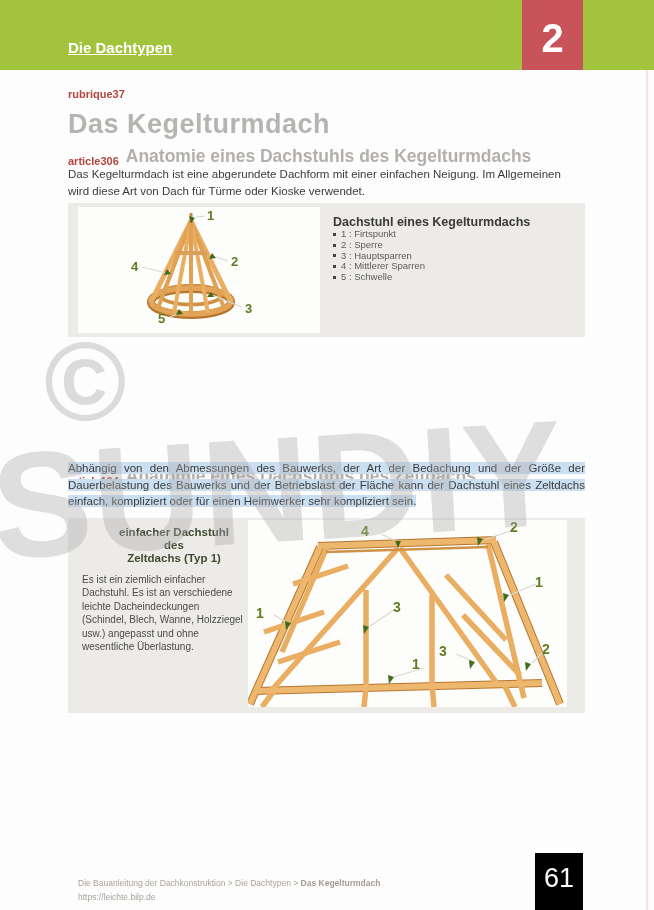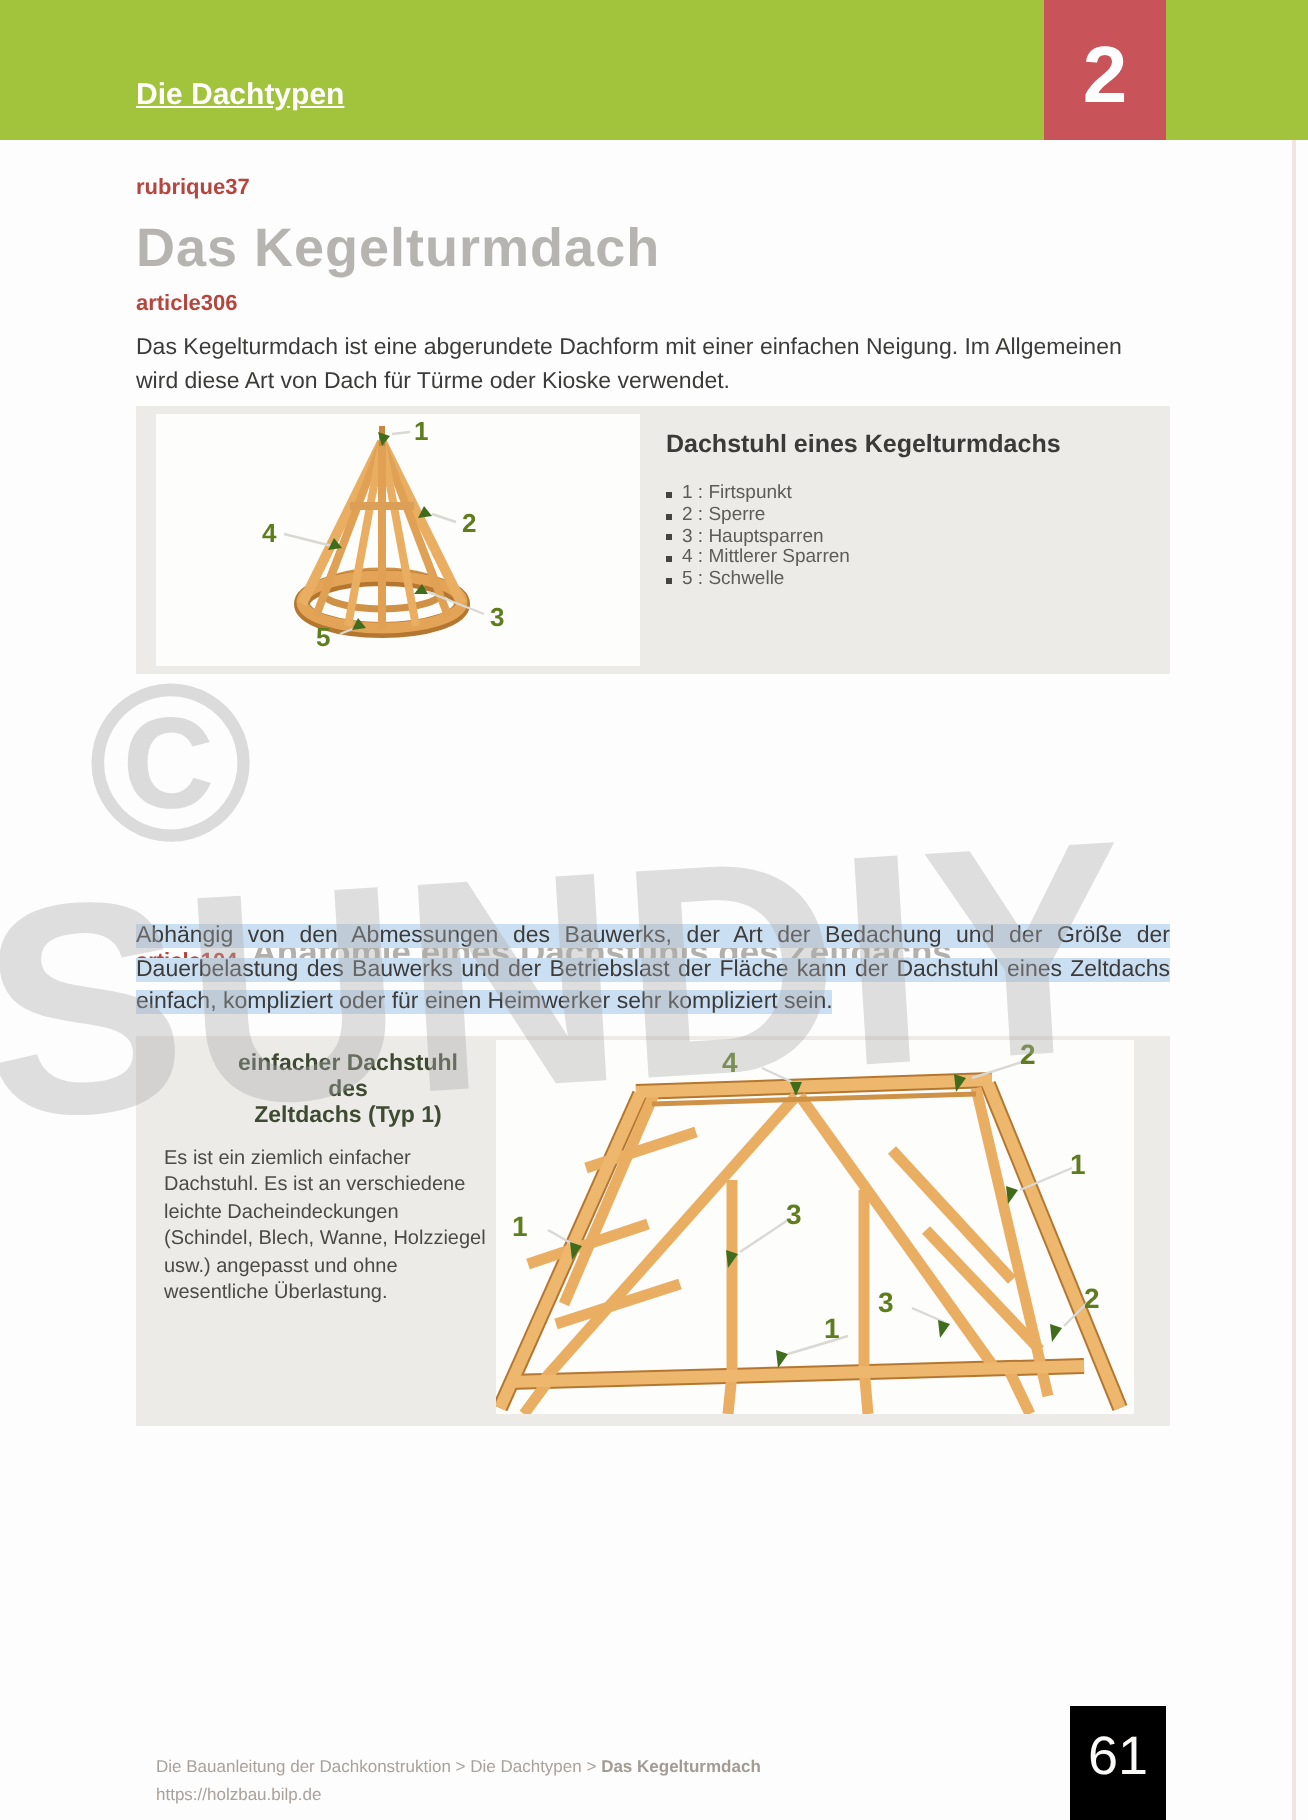--- a/index.html
+++ b/index.html
@@ -25,21 +25,21 @@
   .body-par { position:absolute; left:68px; width:517px; color:#3c3b39; font-size:11.5px; line-height:16.5px; }
   .hl { background:#cbdff2; }
   
   .figure { position:absolute; left:68px; width:517px; background:#ecebe8; }
   .imgbox { position:absolute; background:#fdfdfc; }
   .mark { position:absolute; color:#5e7d1d; font-weight:bold; line-height:1; }
   .fig1 .mark { font-size:13px; }
   .fig2 .mark { font-size:14px; }
   .legend1 { position:absolute; left:265px; top:12px; width:240px; }
   .legend-title { color:#3b3a38; font-size:12.5px; font-weight:bold; }
-  .legend-list { list-style:none; margin-top:13px; }
+  .legend-list { list-style:none; }
   .legend-list li { color:#5d5c58; font-size:9.5px; line-height:10.8px; display:flex; align-items:center; }
   .legend-list li::before { content:""; display:inline-block; width:3px; height:3px; background:#45443f; margin-right:5px; flex:0 0 auto; }
   
   .fig2-textcol { position:absolute; left:14px; top:8px; width:164px; }
   .fig2-heading { margin-left:26px; width:132px; text-align:center; color:#3e4a31; font-size:11.5px; font-weight:bold; line-height:13px; }
   .fig2-textcol .legend-list { margin-top:12px; margin-left:3px; }
   .fig2-desc { margin-top:8px; color:#4b4a46; font-size:10px; line-height:13.4px; }
   
   .wm { position:absolute; pointer-events:none; z-index:6; font-weight:bold; }
   .wm-copy { left:44px; top:326px; font-size:112px; line-height:1; color:rgba(178,178,178,0.45); }
@@ -65,20 +65,21 @@
 
   <div class="edge-line"></div>
 
   <div class="h1-row" style="top:88px;flex-direction:column;">
     <span class="rub-label">rubrique37</span>
     <span class="h1-text">Das Kegelturmdach</span>
   </div>
 
   <div class="h2-row" style="top:146px;">
     <span class="rub-label">article306</span>
+    <span class="h2-text">Anatomie eines Dachstuhls des Kegelturmdachs</span>
   </div>
 
   <p class="body-par" style="top:166px;">Das Kegelturmdach ist eine abgerundete Dachform mit einer einfachen Neigung. Im Allgemeinen wird diese Art von Dach für Türme oder Kioske verwendet.</p>
 
   <div class="figure fig1" style="top:203px; height:134px;">
     <div class="imgbox" style="left:10px; top:4px; width:242px; height:126px;">
       <svg width="242" height="126" viewBox="0 0 242 126">
 
         <line x1="113" y1="15" x2="85" y2="86" stroke="#c8873c" stroke-width="3"></line>
         <line x1="113" y1="15" x2="141" y2="86" stroke="#c8873c" stroke-width="3"></line>
@@ -216,19 +217,19 @@
       <span class="mark" style="left:164px; top:137px;">1</span>
       <span class="mark" style="left:294px; top:122px;">2</span>
     </div>
   </div>
 
   <div class="wm wm-copy">©</div>
   <div class="wm wm-brand">SUNDIY</div>
 
   <div class="breadcrumb">
     <div><span>Die Bauanleitung der Dachkonstruktion &gt; Die Dachtypen &gt; </span><b>Das Kegelturmdach</b></div>
-    <div>https://holzbau.bilp.de</div>
+    <div>https://leichte.bilp.de</div>
   </div>
   <div class="page-num-box">
     <span>61</span>
   </div>
 
 </div>
 
 </body></html>

